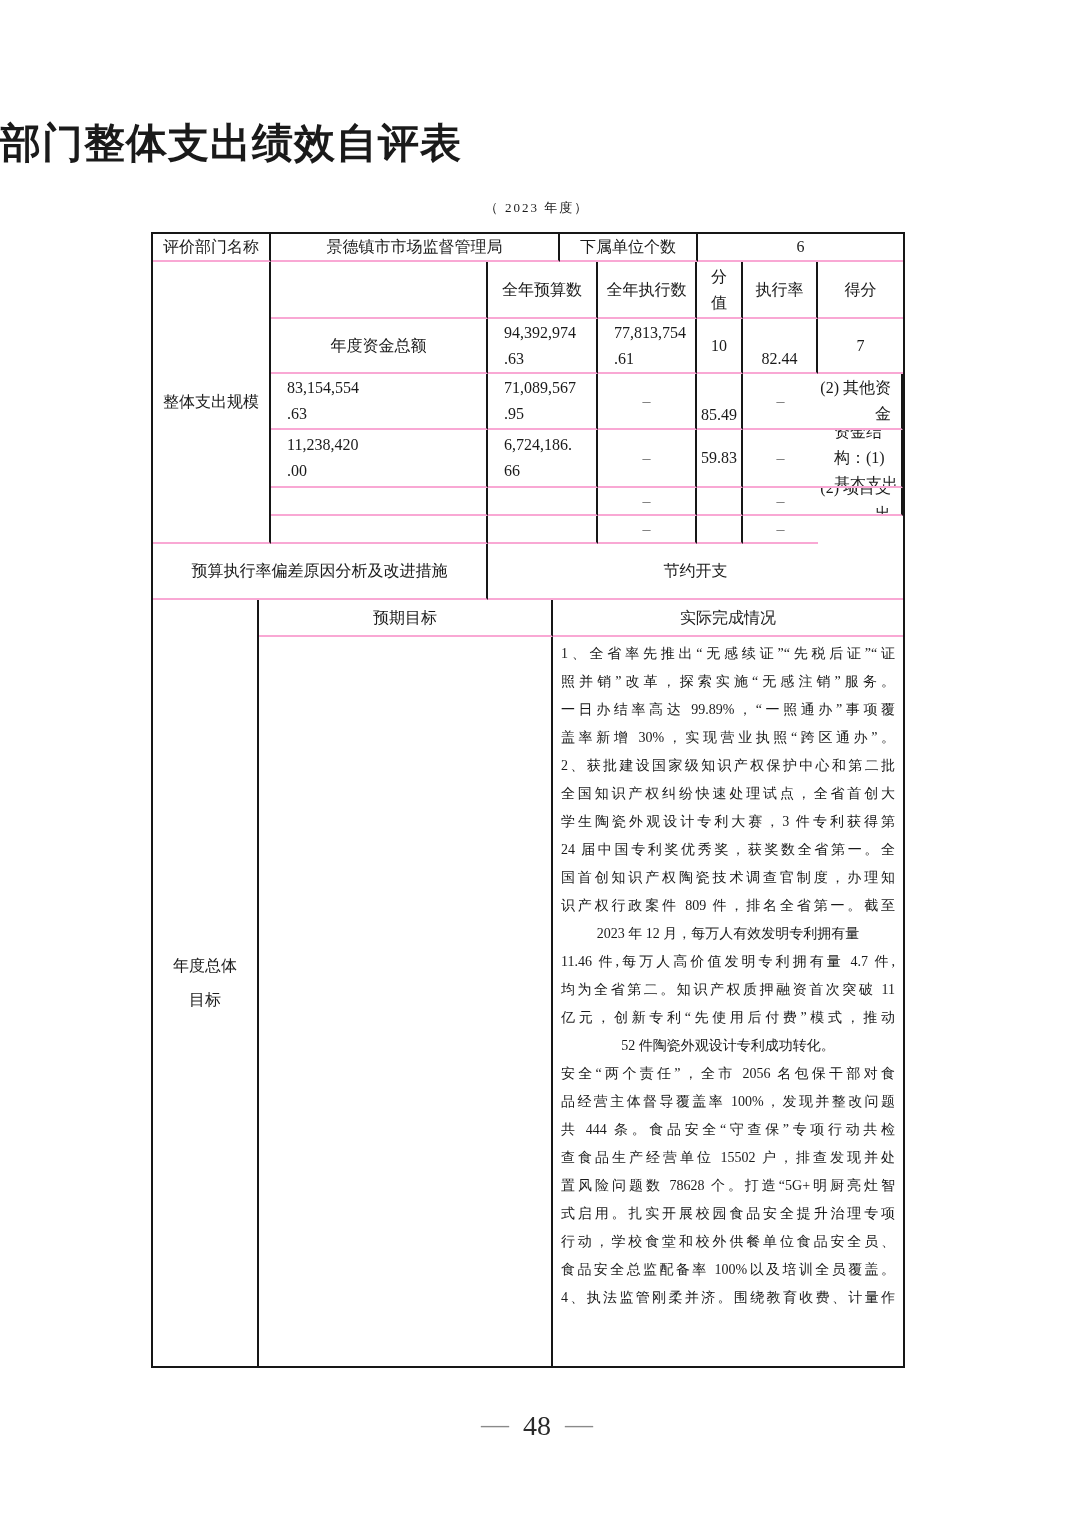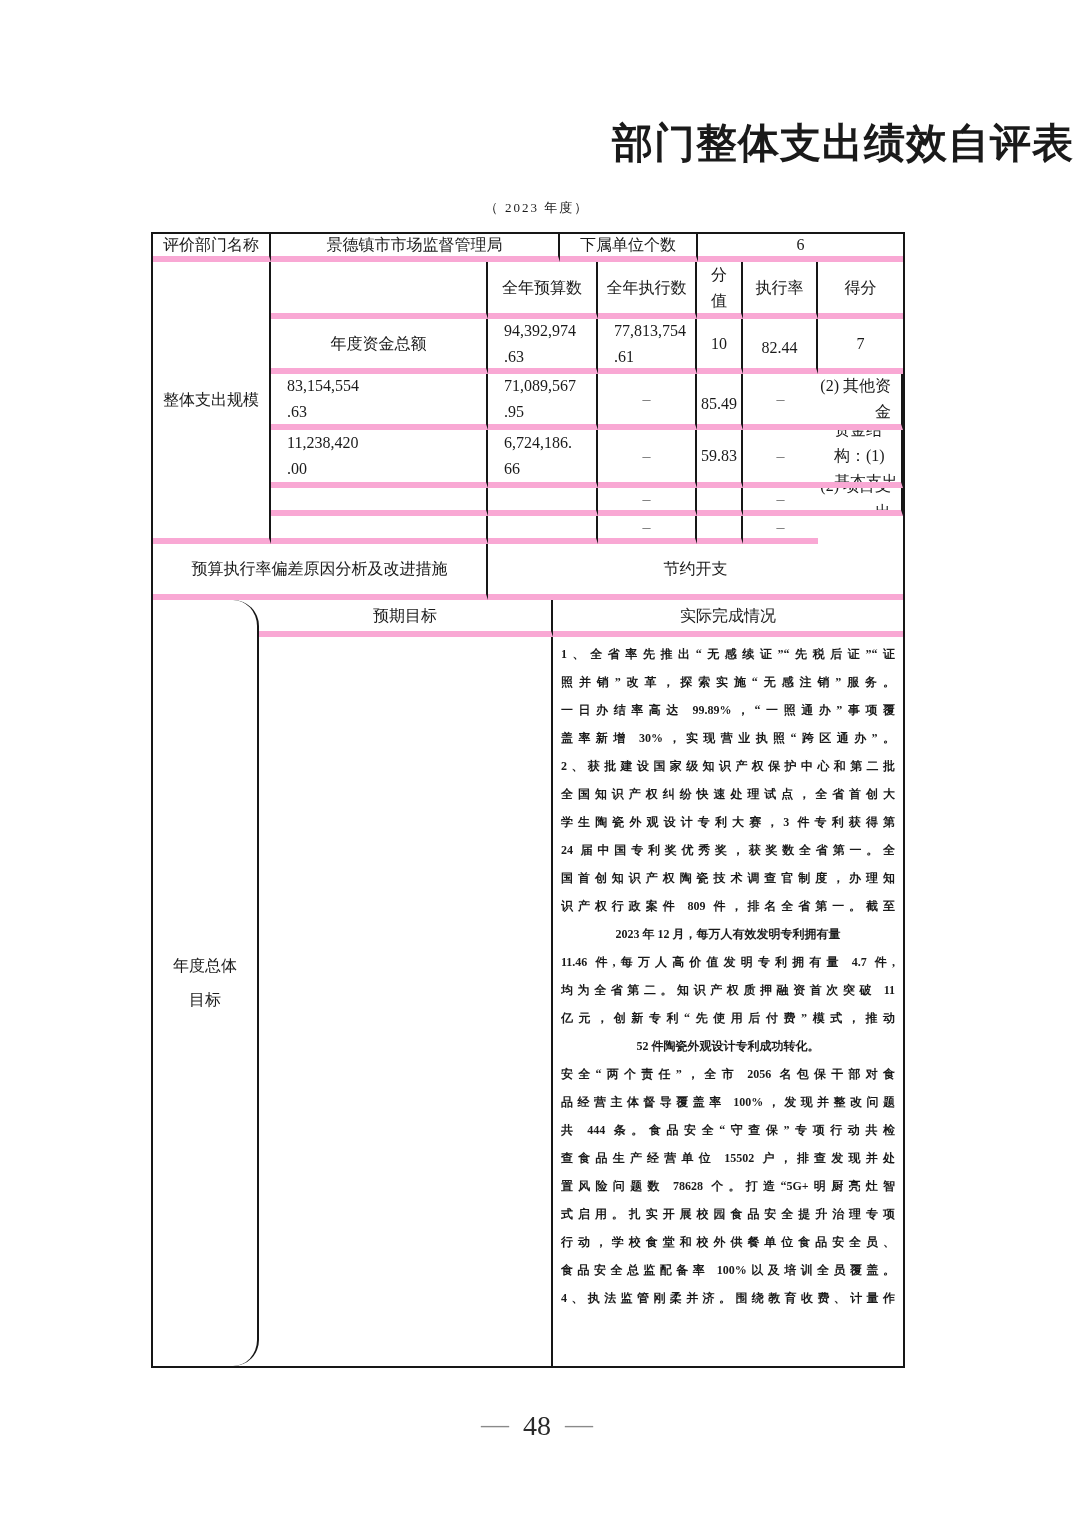--- a/index.html
+++ b/index.html
@@ -3,62 +3,62 @@
 <meta charset="utf-8">
 <style>
   html,body { margin:0; padding:0; background:#ffffff; }
   .page {
     position:relative; width:1074px; height:1520px; background:#ffffff;
     font-family:"Liberation Serif","DejaVu Serif",serif; color:#1a1a1a;
     overflow:hidden;
   }
   .doc-title {
     position:absolute; top:116px; left:0; width:100%;
-    text-align:right; font-size:41px; font-weight:700; letter-spacing:1px;font-family:Liberation Serif, serif;
+    text-align:left; font-size:41px; font-weight:700; letter-spacing:1px;font-family:Liberation Serif, serif;
   }
   .doc-subtitle {
     position:absolute; top:199px; left:0; width:100%;
     text-align:center; font-size:13px; letter-spacing:2px;
   }
   .sheet {
     position:absolute; left:151px; top:232px; width:754px;
     border:2px solid #161616; box-sizing:border-box; background:#fff;
   }
   .grid { display:grid; }
   .cell {
     box-sizing:border-box; display:flex; align-items:center; justify-content:center;
     font-size:16px; line-height:26px; text-align:center;
-    border-right:2px solid #161616; border-bottom:6px solid #f9a8d4;
+    border-right:2px solid #161616; border-bottom:2px solid #f9a8d4;
     white-space:pre-line; overflow:hidden;
   }
   .cell.last { border-right:none; }
   .cell.nb { border-bottom:none; }
   .cell.al { justify-content:flex-start; text-align:left; padding-left:16px; }
   .cell.ar { justify-content:flex-end; text-align:right; padding-right:10px; }
-  .cell.low { align-items:flex-end; padding-bottom:7px; }
+  .cell.low { align-items:flex-end; }
   .cell.muted { color:#6e6e6e; }
   
   .secA { grid-template-columns:118px 289px 138px 1fr; grid-auto-rows:28px; }
   
   .secB { grid-template-columns:118px 217px 110px 99px 46px 75px 1fr;
           grid-template-rows:57px 55px 56px 58px 28px 28px; }
   .span-rows { grid-row:1 / 7; grid-column:1;text-align:center; }
   
   .secC { grid-template-columns:335px 1fr; grid-auto-rows:56px; }
   
   .secD { grid-template-columns:106px 294px 1fr; grid-template-rows:37px 729px; }
-  .d-span { grid-row:1 / 3; grid-column:1; line-height:34px;border-radius:26px; }
+  .d-span { grid-row:1 / 3; grid-column:1; line-height:34px; }
   .goal-text {
     align-items:flex-start; justify-content:flex-start;
     padding:3px 8px 0 8px; display:block; white-space:normal;
   }
   .tl {
-    height:28px; line-height:28px; font-size:12px;
+    height:28px; line-height:28px; font-size:14px;
     text-align:justify; text-align-last:justify; text-justify:inter-character;
-    overflow:hidden; white-space:nowrap;font-weight:bold;
+    overflow:hidden; white-space:nowrap;
   }
   .tl.tc { text-align:center; text-align-last:center; }
   .page-num {
     position:absolute; top:1410px; left:0; width:100%; text-align:center;
     font-size:28px; color:#2a2a2a;
   }
   .page-num .dash { color:#8a8a8a; margin:0 14px; position:relative; top:-2px; }
 </style>
 </head>
 <body>

